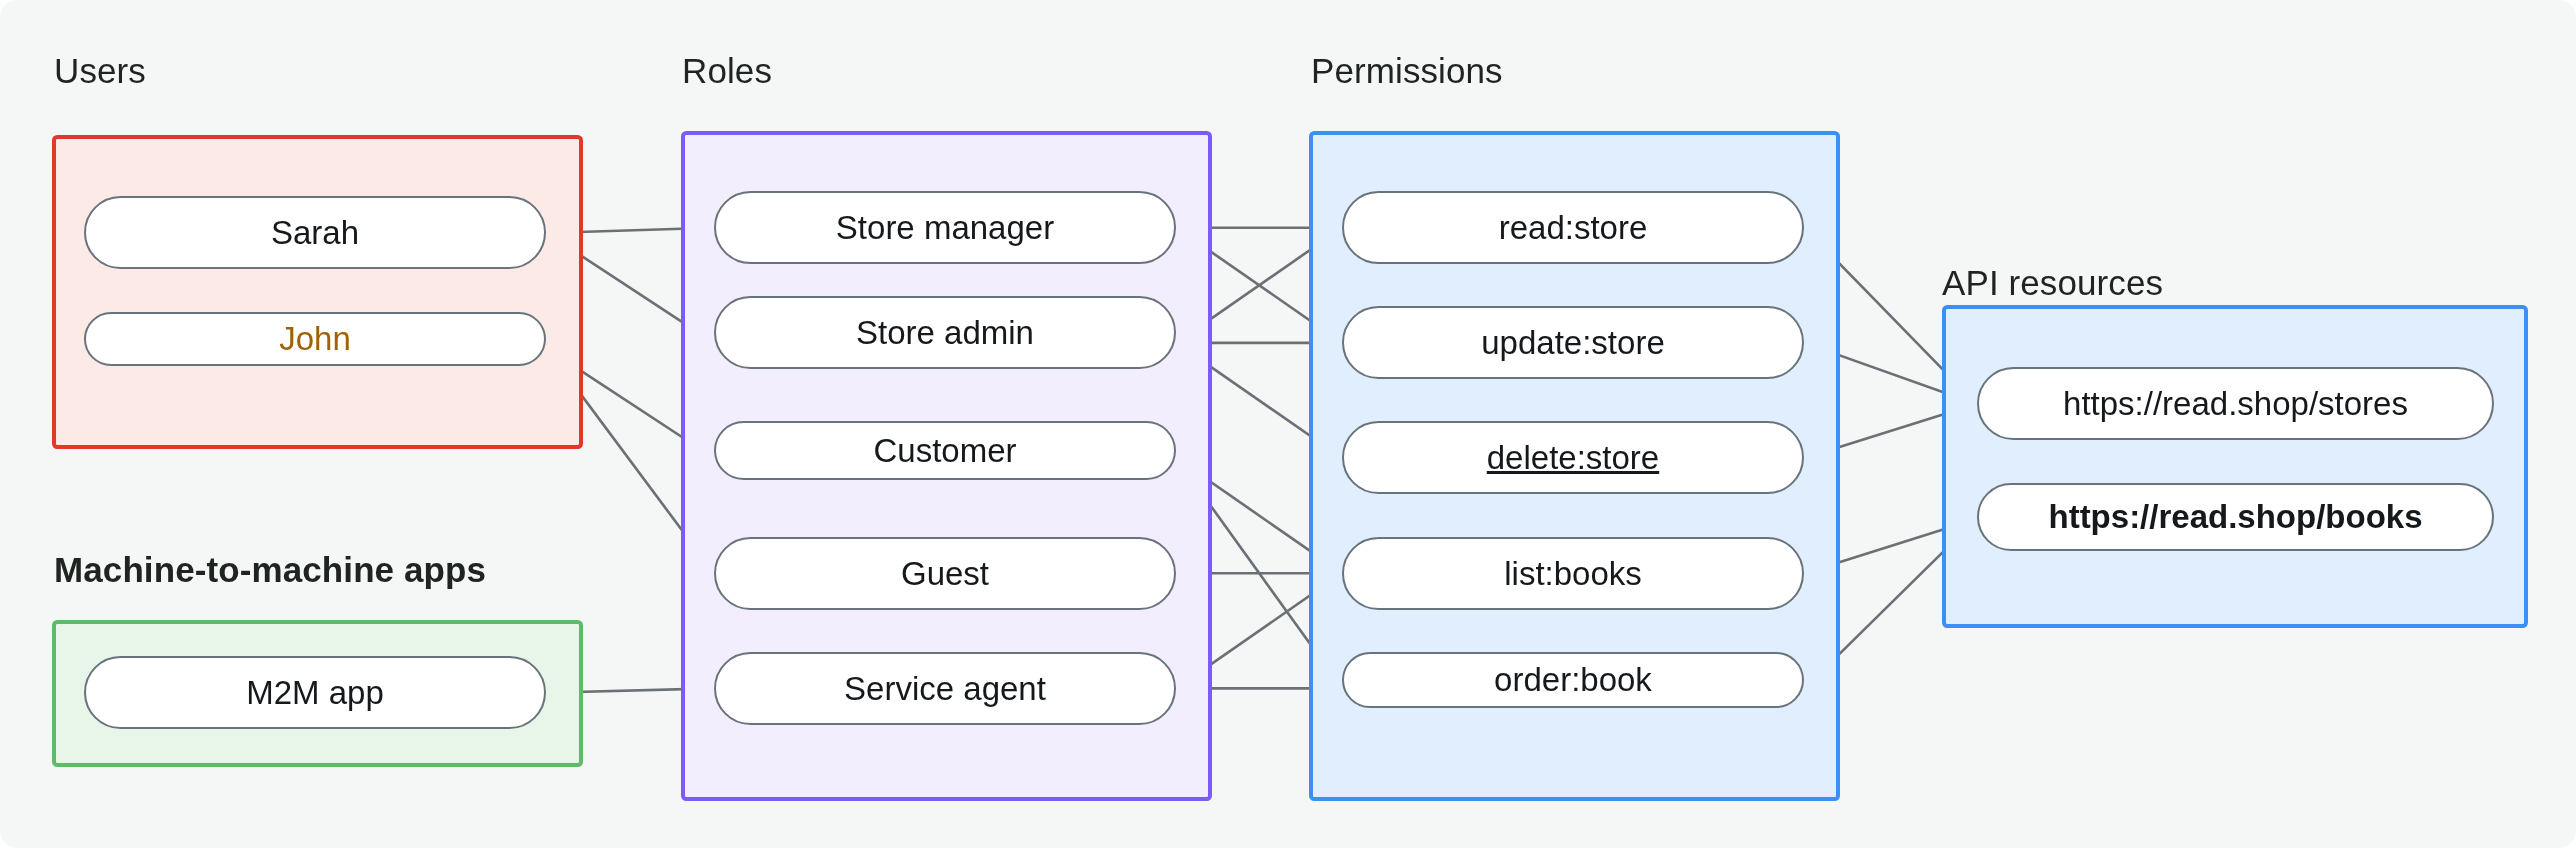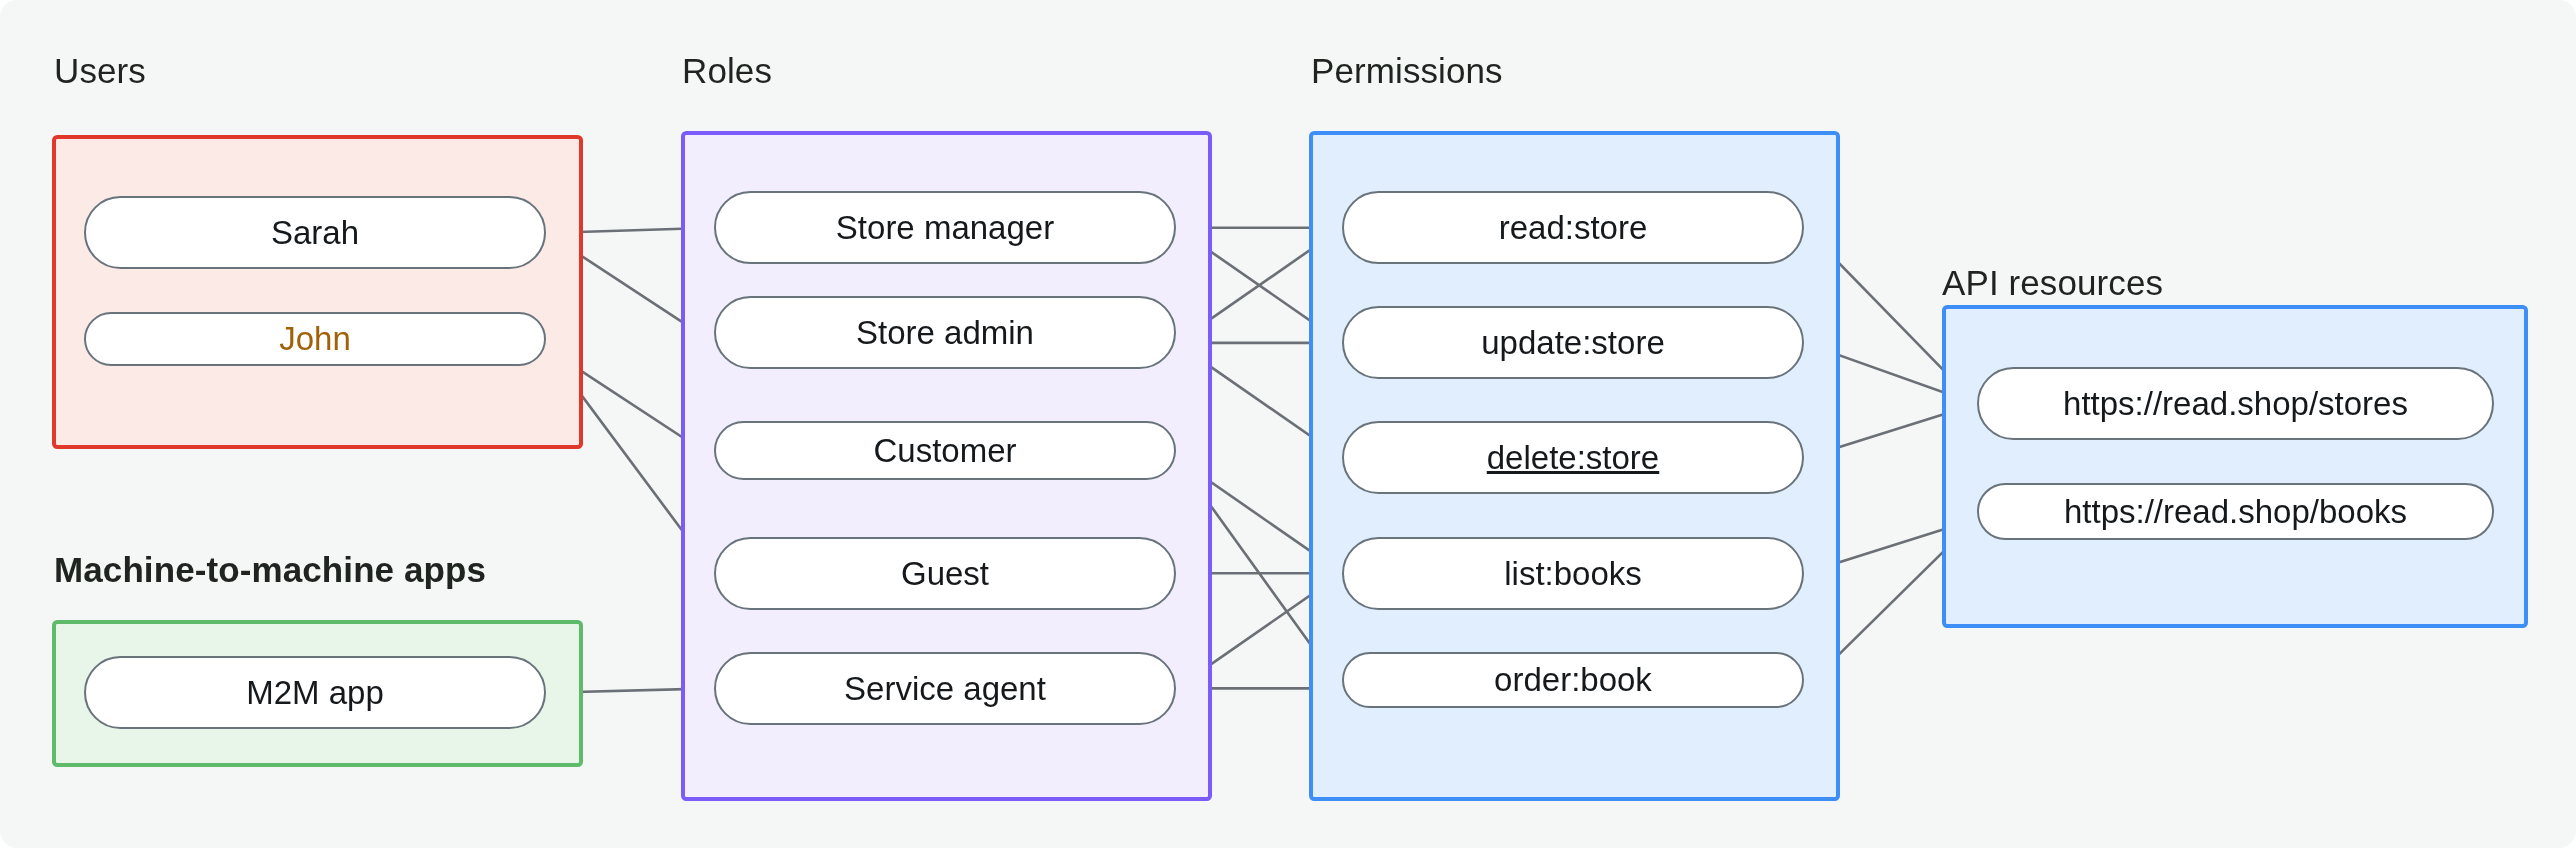--- a/index.html
+++ b/index.html
@@ -142,18 +142,18 @@
       </div>
       <div class="node" style="left: 1342px; top: 537px; width: 462px; height: 73px; border-color: rgb(105, 115, 124); background: rgb(255, 255, 255); color: rgb(22, 25, 28);">
         <span class="node-label">list:books</span>
       </div>
       <div class="node" style="left: 1342px; top: 652px; width: 462px; height: 56px; border-color: rgb(105, 115, 124); background: rgb(255, 255, 255); color: rgb(22, 25, 28);">
         <span class="node-label">order:book</span>
       </div>
       <div class="node" style="left: 1977px; top: 367px; width: 517px; height: 73px; border-color: rgb(105, 115, 124); background: rgb(255, 255, 255); color: rgb(22, 25, 28);">
         <span class="node-label">https://read.shop/stores</span>
       </div>
-      <div class="node" style="left: 1977px; top: 483px; width: 517px; height: 57px; border-color: rgb(105, 115, 124); background: rgb(255, 255, 255); color: rgb(22, 25, 28);">
+      <div class="node" style="left: 1977px; top: 483px; width: 517px; height: 68px; border-color: rgb(105, 115, 124); background: rgb(255, 255, 255); color: rgb(22, 25, 28); font-weight: bold;">
         <span class="node-label">https://read.shop/books</span>
       </div>
     </div>
 </div>
 
 
 </body></html>

